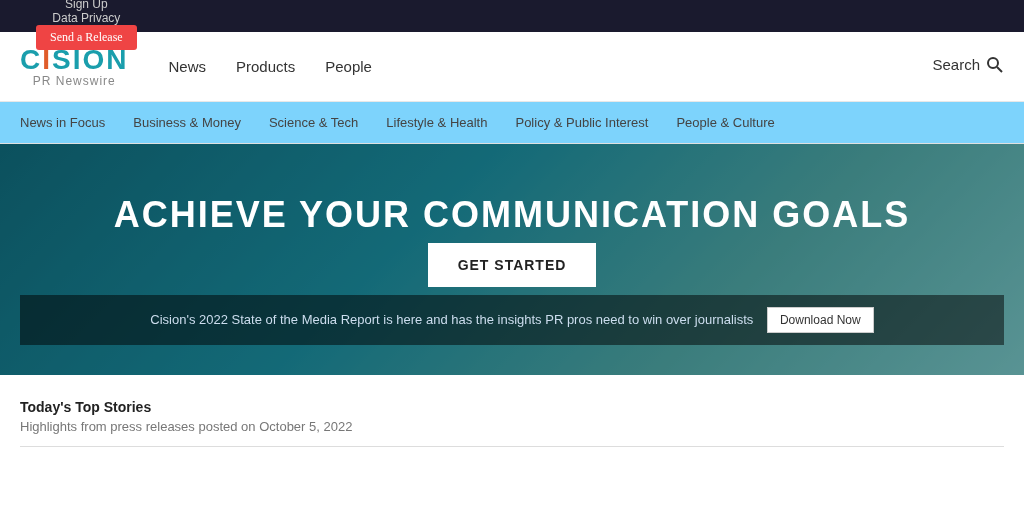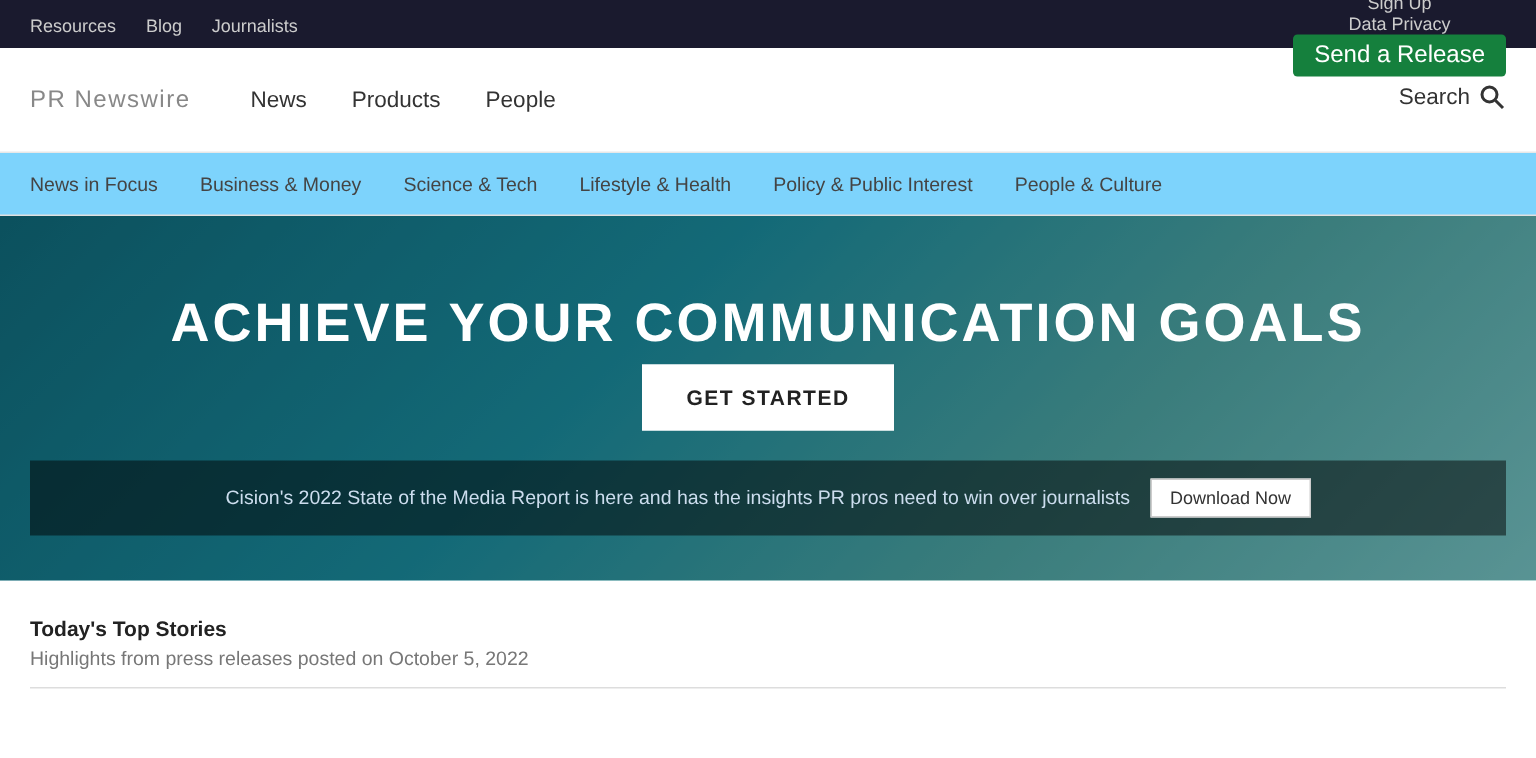--- a/index.html
+++ b/index.html
@@ -15,27 +15,28 @@
       height: 32px;
     }
     .top-bar-left a, .top-bar-right a {
       color: #ccc;
       text-decoration: none;
       font-size: 12px;
       margin-right: 16px;
     }
     .top-bar-right a { margin-right: 0; margin-left: 16px; }
     .top-bar-right .send-release {
-      background: #15803d;
+      background: #ef4444;
       color: #fff;
       padding: 5px 14px;
       border-radius: 3px;
       text-decoration: none;
-      font-size: 16px;
+      font-size: 12px;
       margin-left: 16px;
+      font-family: Liberation Serif, serif;
     }
     .top-bar-right { display: flex; align-items: center; flex-direction: column; }
 
     
     .main-nav {
       display: flex;
       align-items: center;
       padding: 0 20px;
       height: 70px;
       border-bottom: 1px solid #e8e8e8;
@@ -44,23 +45,24 @@
     .logo { display: flex; flex-direction: column; margin-right: 40px; }
     .logo-cision {
       font-size: 28px;
       font-weight: 900;
       color: #1a9eac;
       letter-spacing: 2px;
       line-height: 1;
     }
     .logo-cision span { color: #e05c2a; }
     .logo-sub {
-      font-size: 16px;
+      font-size: 12px;
       color: #888;
       letter-spacing: 1px;
+      text-align: center;
     }
     .nav-links { display: flex; align-items: flex-start; flex: 1; }
     .nav-links a {
       color: #333;
       text-decoration: none;
       font-size: 15px;
       font-weight: 500;
       margin-right: 30px;
     }
     .search-area {
@@ -132,21 +134,21 @@
       cursor: pointer;
     }
     .hero-bottom-bar {
       background: rgba(0,0,0,0.5);
       position: relative;
       z-index: 1;
       text-align: center;
       padding: 12px 20px;
       font-size: 13px;
       color: #cde;
-      margin-top: 20px;
+      margin-top: 8px;
     }
     .download-btn {
       display: inline-block;
       background: #fff;
       color: #333;
       font-size: 12px;
       padding: 5px 12px;
       margin-left: 10px;
       border: 1px solid #ccc;
       cursor: pointer;
@@ -169,35 +171,33 @@
       color: #777;
       margin-bottom: 16px;
       padding-bottom: 12px;
       border-bottom: 1px solid #ddd;
     }
   </style>
 </head>
 <body>
 
 <div class="top-bar">
-  <div class="top-bar-left">
-    <a href="#">Resources</a>
-    <a href="#">Blog</a>
-    <a href="#">Journalists</a>
-  </div>
   <div class="top-bar-right">
     <a href="#">Log In</a>
     <a href="#">Sign Up</a>
     <a href="#">Data Privacy</a>
     <a href="#" class="send-release">Send a Release</a>
   </div>
 </div>
 
 <nav class="main-nav">
   <div class="logo">
+    <div class="logo-cision">
+      <span style="color:#1a9eac">C</span><span style="color:#e05c2a">I</span><span style="color:#1a9eac">SION</span>
+    </div>
     <div class="logo-sub">PR Newswire</div>
   </div>
   <div class="nav-links">
     <a href="#">News</a>
     <a href="#">Products</a>
     <a href="#">People</a>
   </div>
   <div class="search-area">
     <span>Search</span>
     <span>

